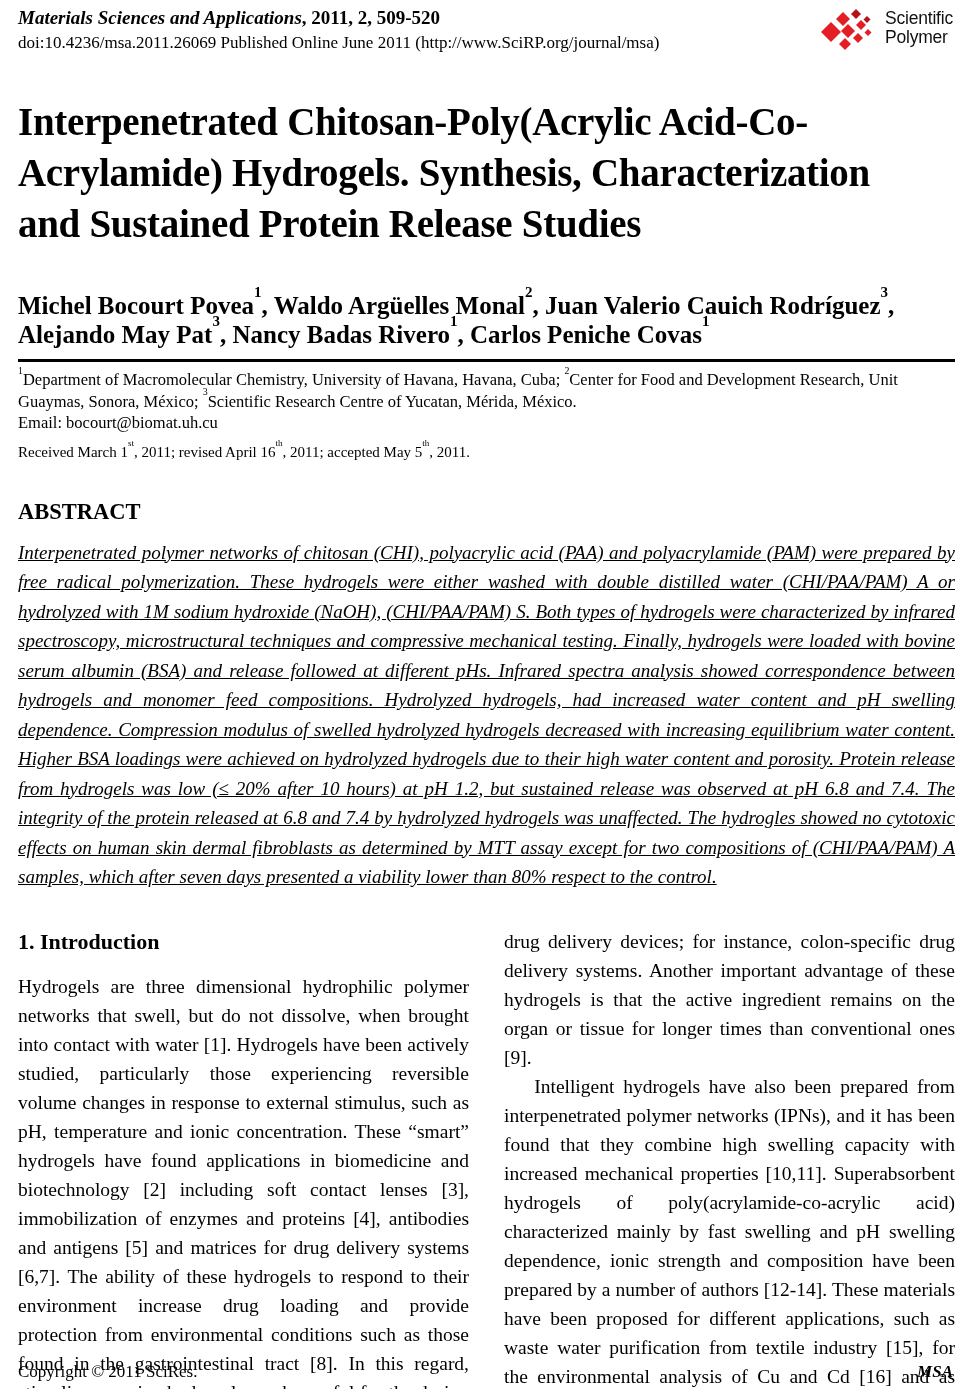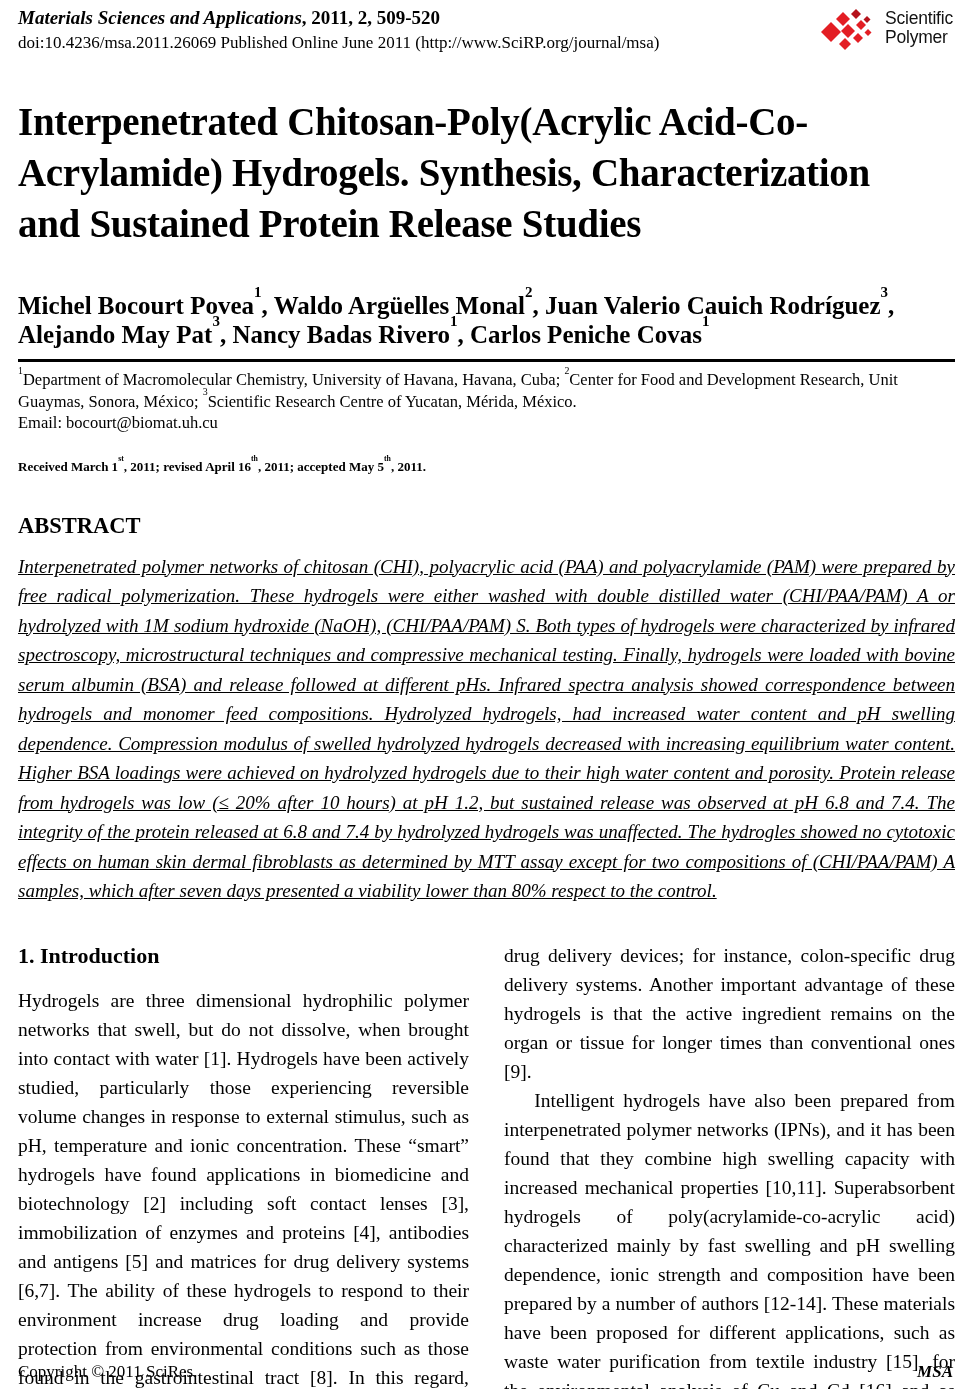--- a/index.html
+++ b/index.html
@@ -35,21 +35,21 @@
   .authors { margin-top: 42px; font-size: 25px; font-weight: bold; line-height: 29px; }
   .authors sup, .affil sup, .received sup {
     font-size: 60%;
     position: relative;
     top: -0.5em;
     line-height: 0;
   }
   .rule { border: none; border-top: 3.5px solid #000; margin-top: 10px; }
   .affil { margin-top: 7px; font-size: 16.5px; line-height: 21.5px; }
   .email { font-size: 16.5px; line-height: 21.5px; }
-  .received { margin-top: 25px; font-size: 13px; font-weight: bold; }
+  .received { margin-top: 10px; font-size: 15px; }
   
   .abstract-heading { margin-top: 38px; font-size: 22.5px; font-weight: bold; }
   .abstract-body {
     margin-top: 13px;
     font-style: italic;
     font-size: 19px;
     line-height: 29.5px;
     text-align: justify;
     text-decoration: underline;
   }

